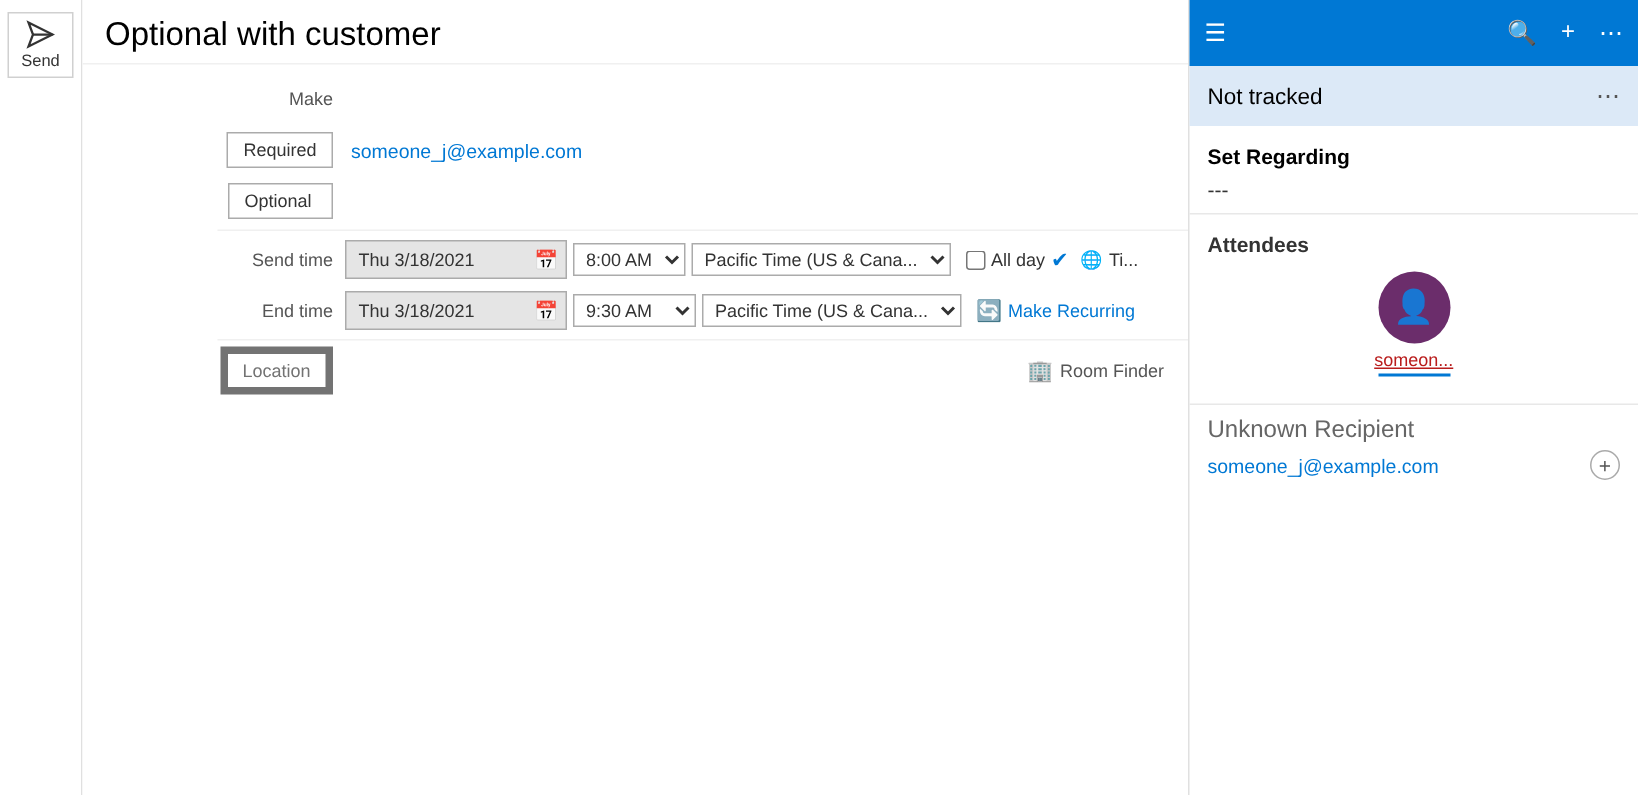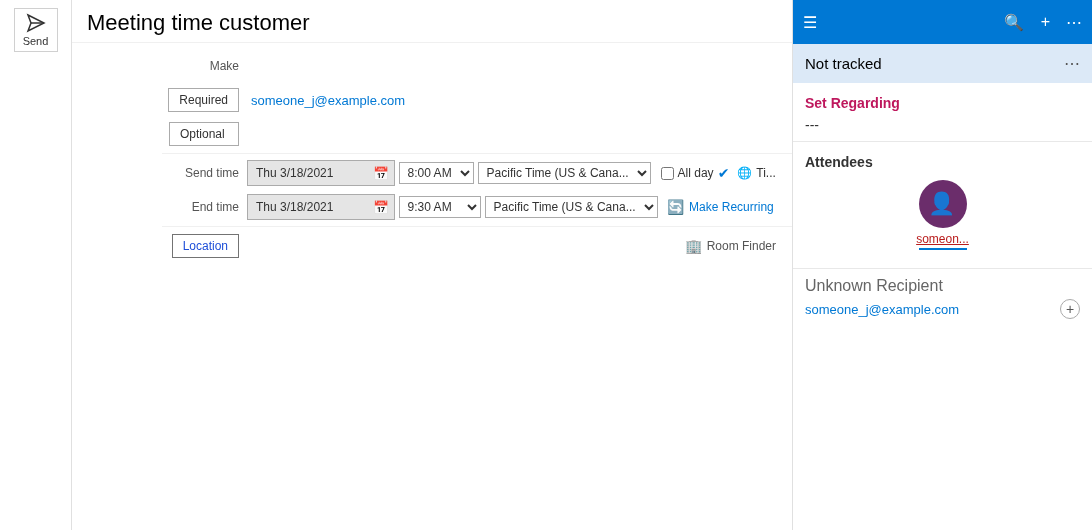--- a/index.html
+++ b/index.html
@@ -1,20 +1,20 @@
 <!DOCTYPE html>
 <html><head>
   <meta charset="utf-8">
   <style>
     * { box-sizing: border-box; margin: 0; padding: 0; }
     body { font-family: 'Segoe UI', Arial, sans-serif; font-size: 13px; background: #fff; display: flex; height: 530px; overflow: hidden; }
 
     
     .send-panel {
-      width: 72px;
+      width: 55px;
       border-right: 1px solid #e0e0e0;
       display: flex;
       flex-direction: column;
       align-items: center;
       padding-top: 8px;
     }
     .send-btn {
       display: flex;
       flex-direction: column;
       align-items: center;
@@ -174,25 +174,25 @@
       text-decoration: none;
       margin-left: 6px;
     }
     .recurring-icon {
       font-size: 14px;
       color: #0078d4;
     }
 
     
     .location-btn {
-      border: 1px solid #737373;
+      border: 5px solid #737373;
       background: #fff;
       padding: 4px 10px;
       font-size: 12px;
-      color: #1d4ed8;
+      color: #737373;
       cursor: pointer;
     }
     .location-input {
       flex: 1;
       border: none;
       outline: none;
       font-size: 13px;
       padding: 2px 4px;
       background: transparent;
     }
@@ -260,21 +260,21 @@
     }
 
     
     .set-regarding-section {
       padding: 12px 12px 8px 12px;
       border-bottom: 1px solid #e8e8e8;
     }
     .set-regarding-title {
       font-size: 14px;
       font-weight: 600;
-      color: #be185d;
+      color: #000000;
       margin-bottom: 6px;
     }
     .dashes {
       font-size: 14px;
       color: #333;
     }
 
     
     .attendees-section {
       padding: 12px 12px 8px 12px;
@@ -377,21 +377,21 @@
       <polygon points="2,2 18,10 2,18 5,10" fill="none" stroke="#333" stroke-width="1.5"></polygon>
       <line x1="5" y1="10" x2="18" y2="10" stroke="#333" stroke-width="1.5"></line>
     </svg>
     <span>Send</span>
   </button>
 </div>
 
 <div class="compose-area">
 
   <div class="title-row">
-    <div class="meeting-title">Meeting time customer</div>
+    <div class="meeting-title">Optional with customer</div>
   </div>
 
   <div class="form-section">
 
     <div class="form-row from-row">
       <div class="label-cell">Make</div>
       <div class="field-cell"></div>
     </div>
 
     <div class="form-row">

